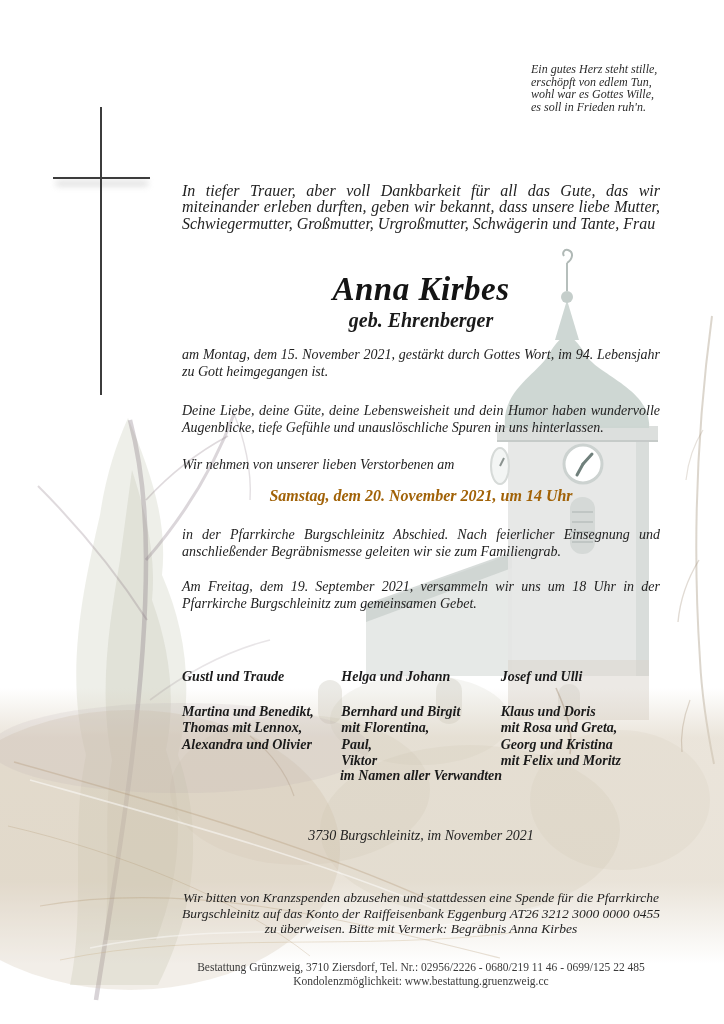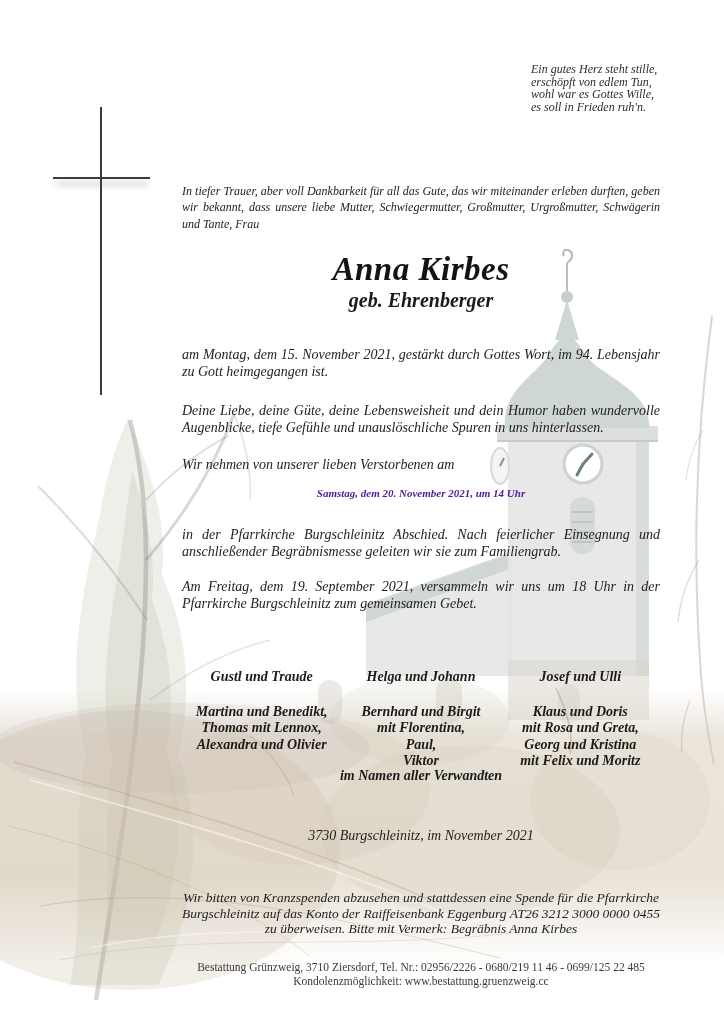--- a/index.html
+++ b/index.html
@@ -9,32 +9,32 @@
     font-style:italic;color:#222;overflow:hidden;margin:0 auto;
   }
   .bg{position:absolute;left:0;top:0;width:724px;height:1024px;z-index:0;}
   .abs{position:absolute;z-index:2;}
   .col{left:182px;width:478px;}
   .just{text-align:justify;}
   .ctr{text-align:center;}
   .pre{white-space:pre-line;}
   .body-text{font-size:14px;line-height:17px;}
   .poem{left:531px;top:63px;width:180px;font-size:12px;line-height:12.5px;color:#2b2b2b;}
-  .intro{top:183px;font-size:12px;line-height:16.4px;}
-  .name-block{top:252px;}
+  .intro{top:183px;font-size:16px;line-height:16.4px;}
+  .name-block{top:272px;}
   .deceased-name{font-size:33px;font-weight:bold;line-height:34px;letter-spacing:0.5px;color:#141414;}
   .maiden{font-size:20px;font-weight:bold;margin-top:3px;color:#1a1a1a;}
   .p-death{top:346px;}
   .p-tribute{top:402px;font-family:Liberation Serif, serif;}
   .p-farewell{top:456px;}
-  .p-date{top:487px;font-size:11px;font-weight:bold;color:#4c1d95;}
+  .p-date{top:487px;font-size:16px;font-weight:bold;color:#a16207;}
   .p-details{top:526px;}
   .p-prayer{top:578px;}
   .mourners{top:669px;display:flex;z-index:2;}
-  .m-col{flex:1;text-align:center;font-size:14px;font-weight:bold;line-height:16.5px;color:#1a1a1a;font-style:italic;}
+  .m-col{flex:1;text-align:left;font-size:14px;font-weight:bold;line-height:16.5px;color:#1a1a1a;font-style:italic;}
   .m-header{margin-bottom:18px;}
   .closing{top:768px;font-size:14px;font-weight:bold;color:#1a1a1a;}
   .place-date{top:828px;font-size:14px;}
   .donation{top:890px;font-size:13.5px;line-height:15.6px;}
   .footer{top:961px;font-style:normal;font-size:11.5px;line-height:13.5px;color:#3a3a3a;}
   
   .cross{position:absolute;left:0;top:0;z-index:1;}
   .cross .v{position:absolute;left:100px;top:107px;width:2px;height:288px;background:#3c3c3c;}
   .cross .h{position:absolute;left:53px;top:177px;width:97px;height:2px;background:#3c3c3c;}
   .cross .shadow{position:absolute;left:56px;top:181px;width:92px;height:5px;background:#9a9a9a;opacity:.35;filter:blur(3px);}

